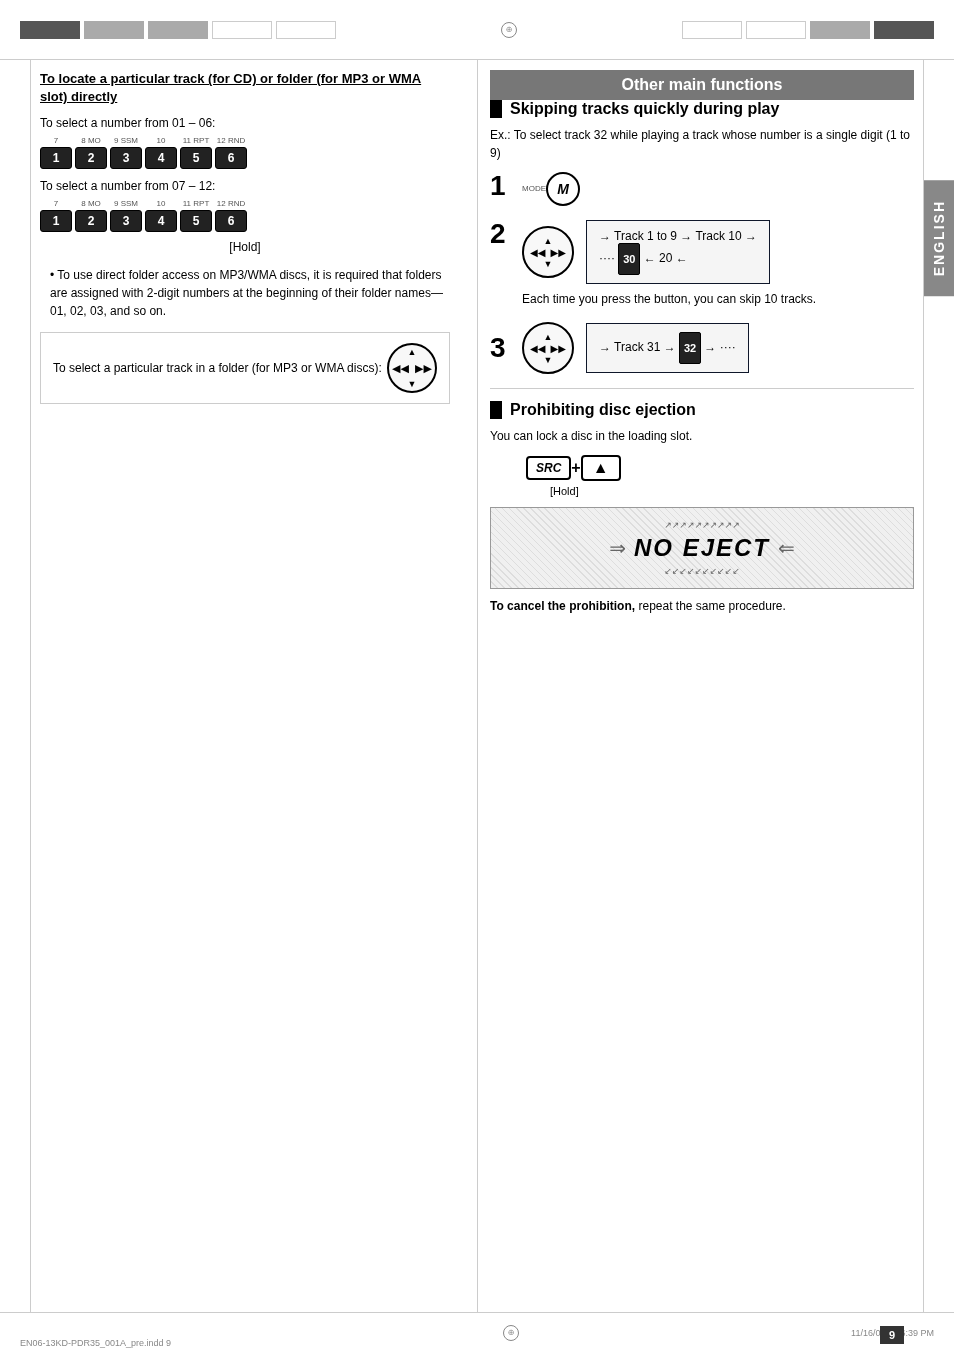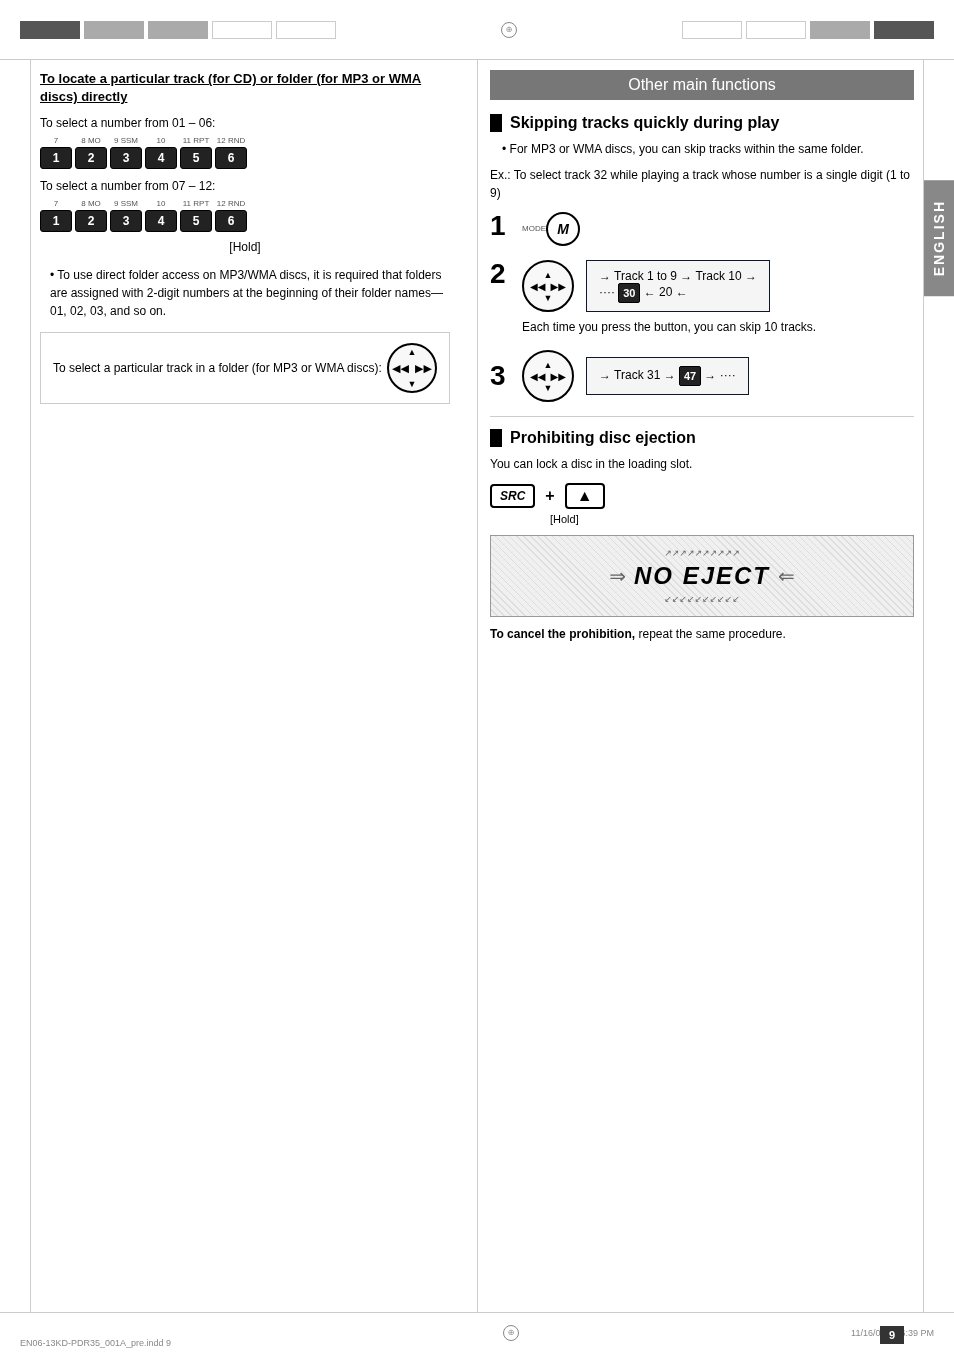--- a/index.html
+++ b/index.html
@@ -186,23 +186,22 @@
       align-items: center;
       gap: 3px;
     }
 
     
     .other-functions-header {
       background: #777;
       color: #fff;
       text-align: center;
       font-size: 16px;
-      font-weight: normal;
+      font-weight: bold;
       padding: 6px 10px;
-      margin-bottom: 14px;
     }
 
     .section-header {
       display: flex;
       align-items: center;
       gap: 8px;
       margin-bottom: 8px;
     }
     .section-block {
       width: 12px; height: 18px;
@@ -269,21 +268,21 @@
       border: 1px solid #0f172a;
       padding: 8px 12px;
       font-size: 12px;
       display: inline-block;
       white-space: nowrap;
     }
     .track-num-box {
       display: inline-flex;
       align-items: center;
       justify-content: center;
-      width: 22px; height: 20px;
+      width: 22px; height: 32px;
       border: 1.5px solid #000;
       border-radius: 2px;
       font-size: 11px;
       font-weight: bold;
       background: #222;
       color: #fff;
       vertical-align: middle;
     }
 
     .step-desc {
@@ -370,22 +369,22 @@
       justify-content: center;
       border: 2px solid #000;
       border-radius: 4px;
       font-size: 16px;
       padding: 2px 10px;
     }
 
     .prohibit-row {
       display: flex;
       align-items: center;
-      gap: 10px;
       margin-bottom: 4px;
+      margin-left: 36px;
     }
 
     .cancel-text {
       font-size: 12px;
       line-height: 1.5;
       margin-top: 8px;
     }
 
     
     .reg-mark {
@@ -433,21 +432,21 @@
 <div class="center-divider"></div>
 
 <div class="english-sidebar">
   <span>ENGLISH</span>
 </div>
 
 <div class="content">
 
   <div class="left-col">
 
-    <div class="section-title">To locate a particular track (for CD) or folder (for MP3 or WMA discs) directly</div>
+    <div class="section-title">To locate a particular track (for CD) or folder (for MP3 or WMA slot) directly</div>
 
     <div class="subsection-label">To select a number from 01 – 06:</div>
 
     <div class="btn-labels">
       <span class="btn-label-item">7</span>
       <span class="btn-label-item">8 MO</span>
       <span class="btn-label-item">9 SSM</span>
       <span class="btn-label-item">10</span>
       <span class="btn-label-item">11 RPT</span>
       <span class="btn-label-item">12 RND</span>
@@ -506,21 +505,20 @@
 
   <div class="right-col">
 
     <div class="other-functions-header">Other main functions</div>
 
     <div class="section-header">
       <div class="section-block"></div>
       <div class="section-header-text">Skipping tracks quickly during play</div>
     </div>
 
-    <div class="bullet-para">For MP3 or WMA discs, you can skip tracks within the same folder.</div>
 
     <div class="ex-para" style="margin-left:0; padding-left:0;">Ex.:   To select track 32 while playing a track whose number is a single digit (1 to 9)</div>
 
     <div class="step-container">
       <div class="step-number">1</div>
       <div class="step-content">
         <div class="mode-button">
           <div class="mode-label">MODE</div>
           <div class="mode-btn-circle">M</div>
         </div>
@@ -562,21 +560,21 @@
               <span style="font-size:9px;">▲</span>
               <div style="display:flex;gap:5px;">
                 <span style="font-size:10px;">◀◀</span>
                 <span style="font-size:10px;">▶▶</span>
               </div>
               <span style="font-size:9px;">▼</span>
             </div>
           </div>
 
           <div class="track-diagram">
-            <span>→ Track 31 → <span class="track-num-box">47</span> → ····</span>
+            <span>→ Track 31 → <span class="track-num-box">32</span> → ····</span>
           </div>
         </div>
       </div>
     </div>
 
     <div class="divider-h"></div>
 
     <div class="section-header">
       <div class="section-block"></div>
       <div class="section-header-text">Prohibiting disc ejection</div>

